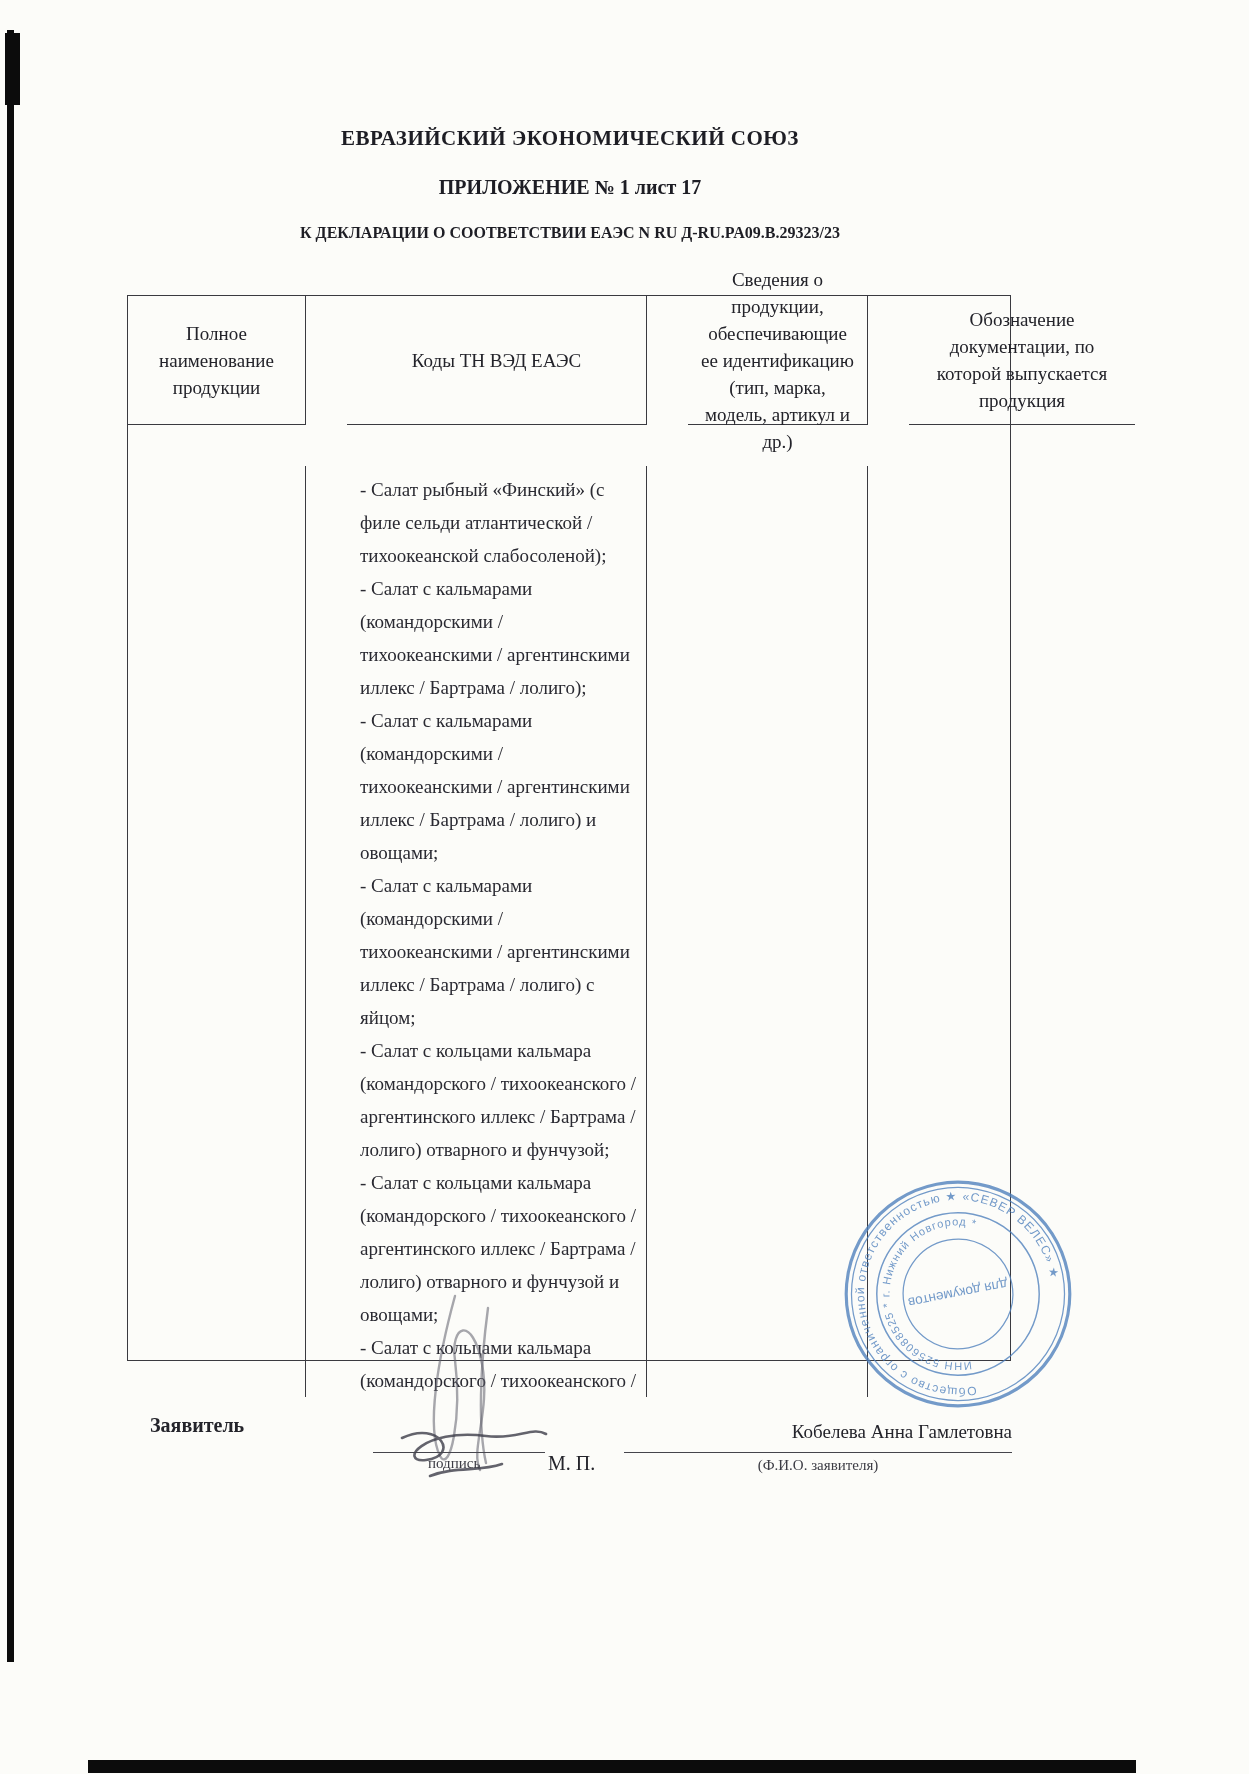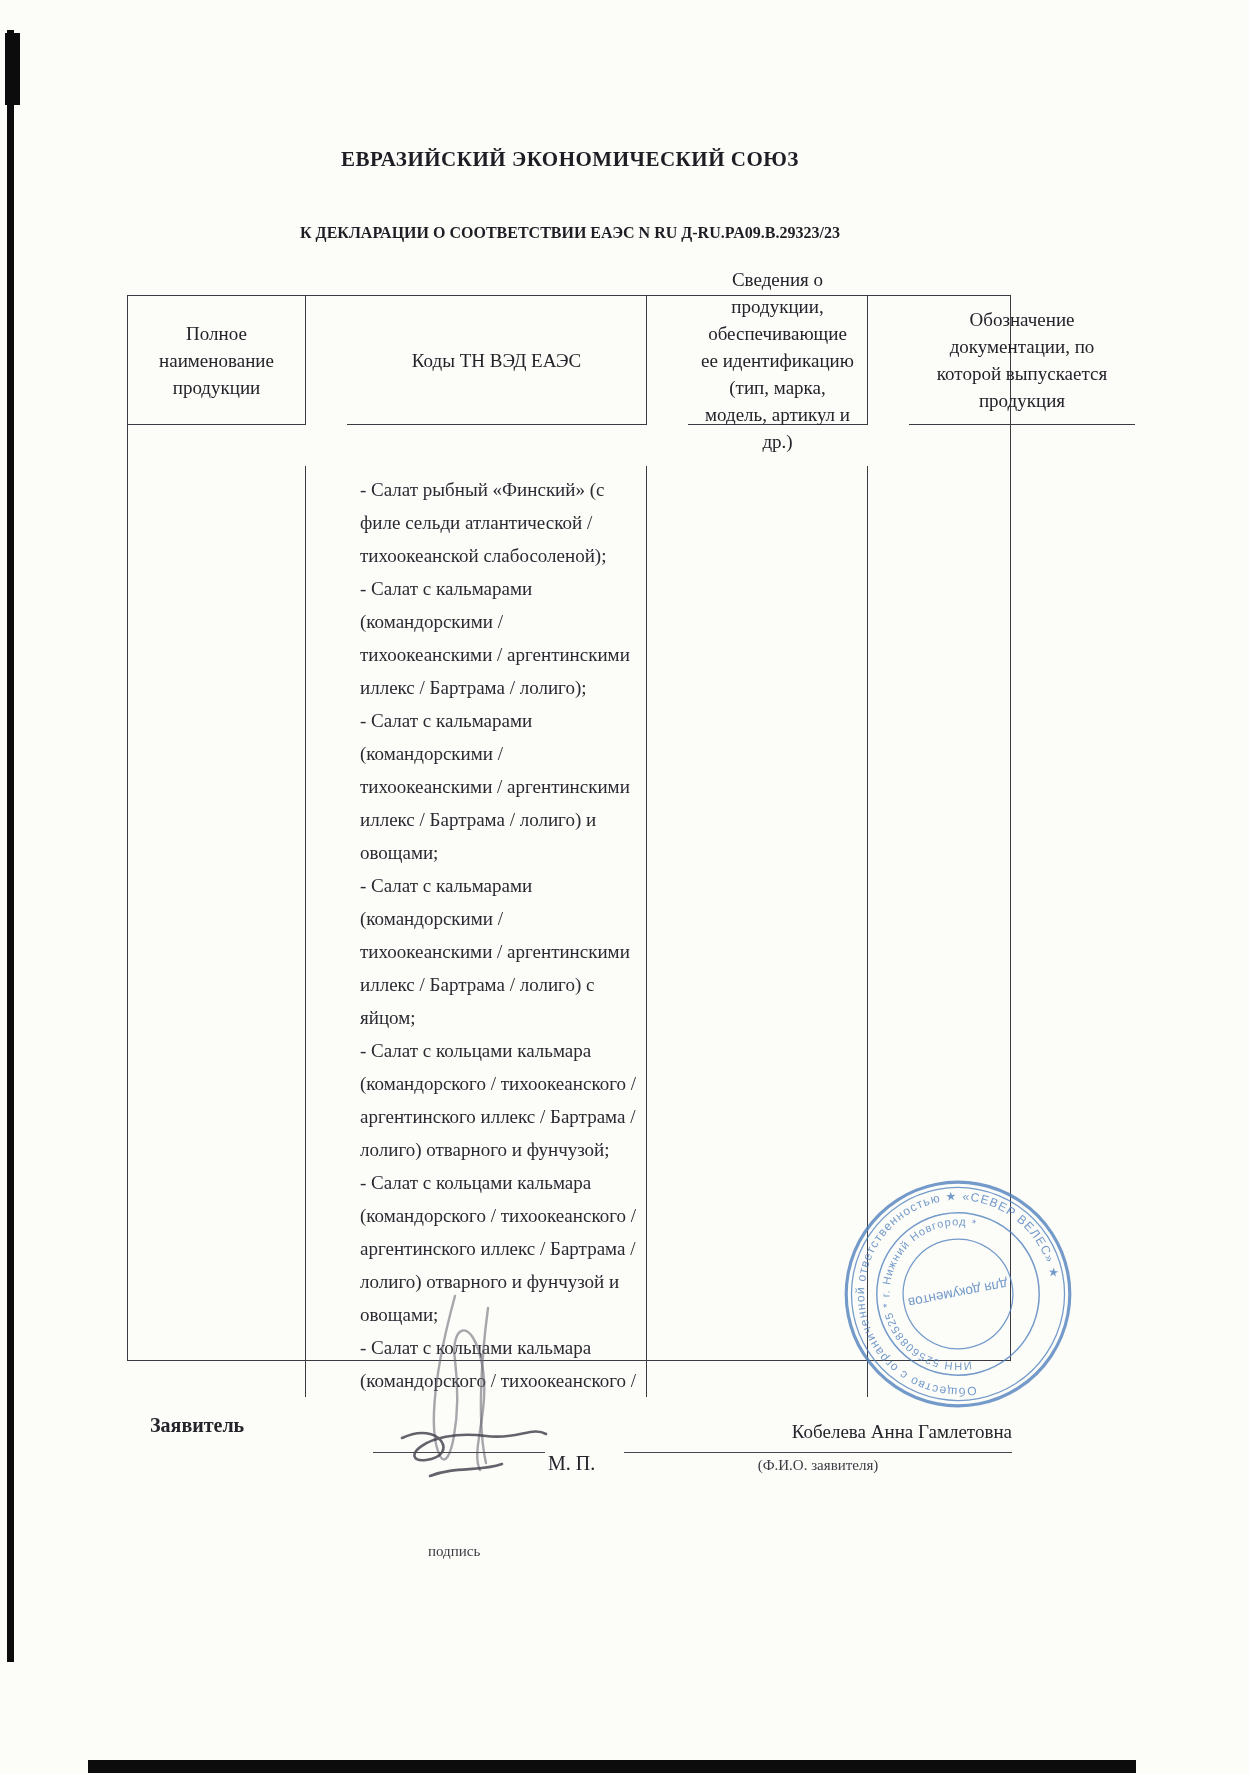--- a/index.html
+++ b/index.html
@@ -10,21 +10,21 @@
     font-family:"Liberation Serif", serif; color:#24242b;
   }
   
   .artifact { position:absolute; background:#0c0c0c; }
   .edge-left   { left:7px;  top:30px;  width:7px;  height:1632px; }
   .edge-left-blob { left:5px; top:33px; width:15px; height:72px; }
   .edge-bottom { left:88px; top:1760px; width:1048px; height:13px; }
 
   
   .title { position:absolute; left:120px; width:900px; text-align:center; font-weight:bold; color:#1d1d24; }
-  .title-1 { top:126px; font-size:21px; letter-spacing:.5px;margin-top:21px; }
+  .title-1 { top:126px; font-size:21px; letter-spacing:.5px; }
   .title-2 { top:176px; font-size:20px; }
   .title-3 { top:224px; font-size:16px; }
 
   
   .doc-table {
     position:absolute; left:127px; top:295px; width:884px; height:1066px;
     display:grid;
     grid-template-columns:178px 300px 180px 226px;
     grid-template-rows:129px 1fr;
     border:1.5px solid #3a3a40;
@@ -37,21 +37,21 @@
     display:flex; align-items:center; justify-content:center; text-align:center;
     font-size:19px; line-height:27px; padding:6px 10px; color:#23232a;
   }
   .body-details { padding:7px 8px 0 13px; font-size:19px; line-height:33px; color:#2a2a32; }
   .body-details div { margin:0; }
 
   
   .footer-text { position:absolute; color:#24242b; }
   .applicant-label { left:150px; top:1414px; font-size:20px; font-weight:bold; }
   .sig-line  { position:absolute; left:373px; top:1452px; width:172px; border-top:1.6px solid #45454c; }
-  .sig-caption { left:428px; top:1543px; font-size:15px; color:#3c3c44; }
+  .sig-caption { left:428px; top:1455px; font-size:15px; color:#3c3c44; }
   .mp-label { left:548px; top:1452px; font-size:20px; }
   .name-line { position:absolute; left:624px; top:1452px; width:388px; border-top:1.6px solid #45454c; }
   .name-text { left:624px; top:1421px; width:388px; text-align:right; font-size:19px; }
   .name-caption { left:624px; top:1457px; width:388px; text-align:center; font-size:15px; color:#3c3c44; }
 
   
   .signature { position:absolute; left:360px; top:1288px; width:240px; height:210px; }
 
   
   .stamp {
@@ -62,20 +62,21 @@
 </head>
 <body>
 
 <div class="page">
 
   <div class="artifact edge-left"></div>
   <div class="artifact edge-left-blob"></div>
   <div class="artifact edge-bottom"></div>
 
   <div class="title title-1">ЕВРАЗИЙСКИЙ ЭКОНОМИЧЕСКИЙ СОЮЗ</div>
+  <div class="title title-2">ПРИЛОЖЕНИЕ № 1 лист 17</div>
   <div class="title title-3">К ДЕКЛАРАЦИИ О СООТВЕТСТВИИ ЕАЭС N RU Д-RU.PA09.B.29323/23</div>
 
   <div class="doc-table">
     <div class="cell head">Полное наименование продукции</div>
     <div class="cell head">Коды ТН ВЭД ЕАЭС</div>
     <div class="cell head">Сведения о продукции, обеспечивающие ее идентификацию (тип, марка, модель, артикул и др.)</div>
     <div class="cell head">Обозначение документации, по которой выпускается продукция</div>
 
     <div class="cell body"></div>
     <div class="cell body body-details">

